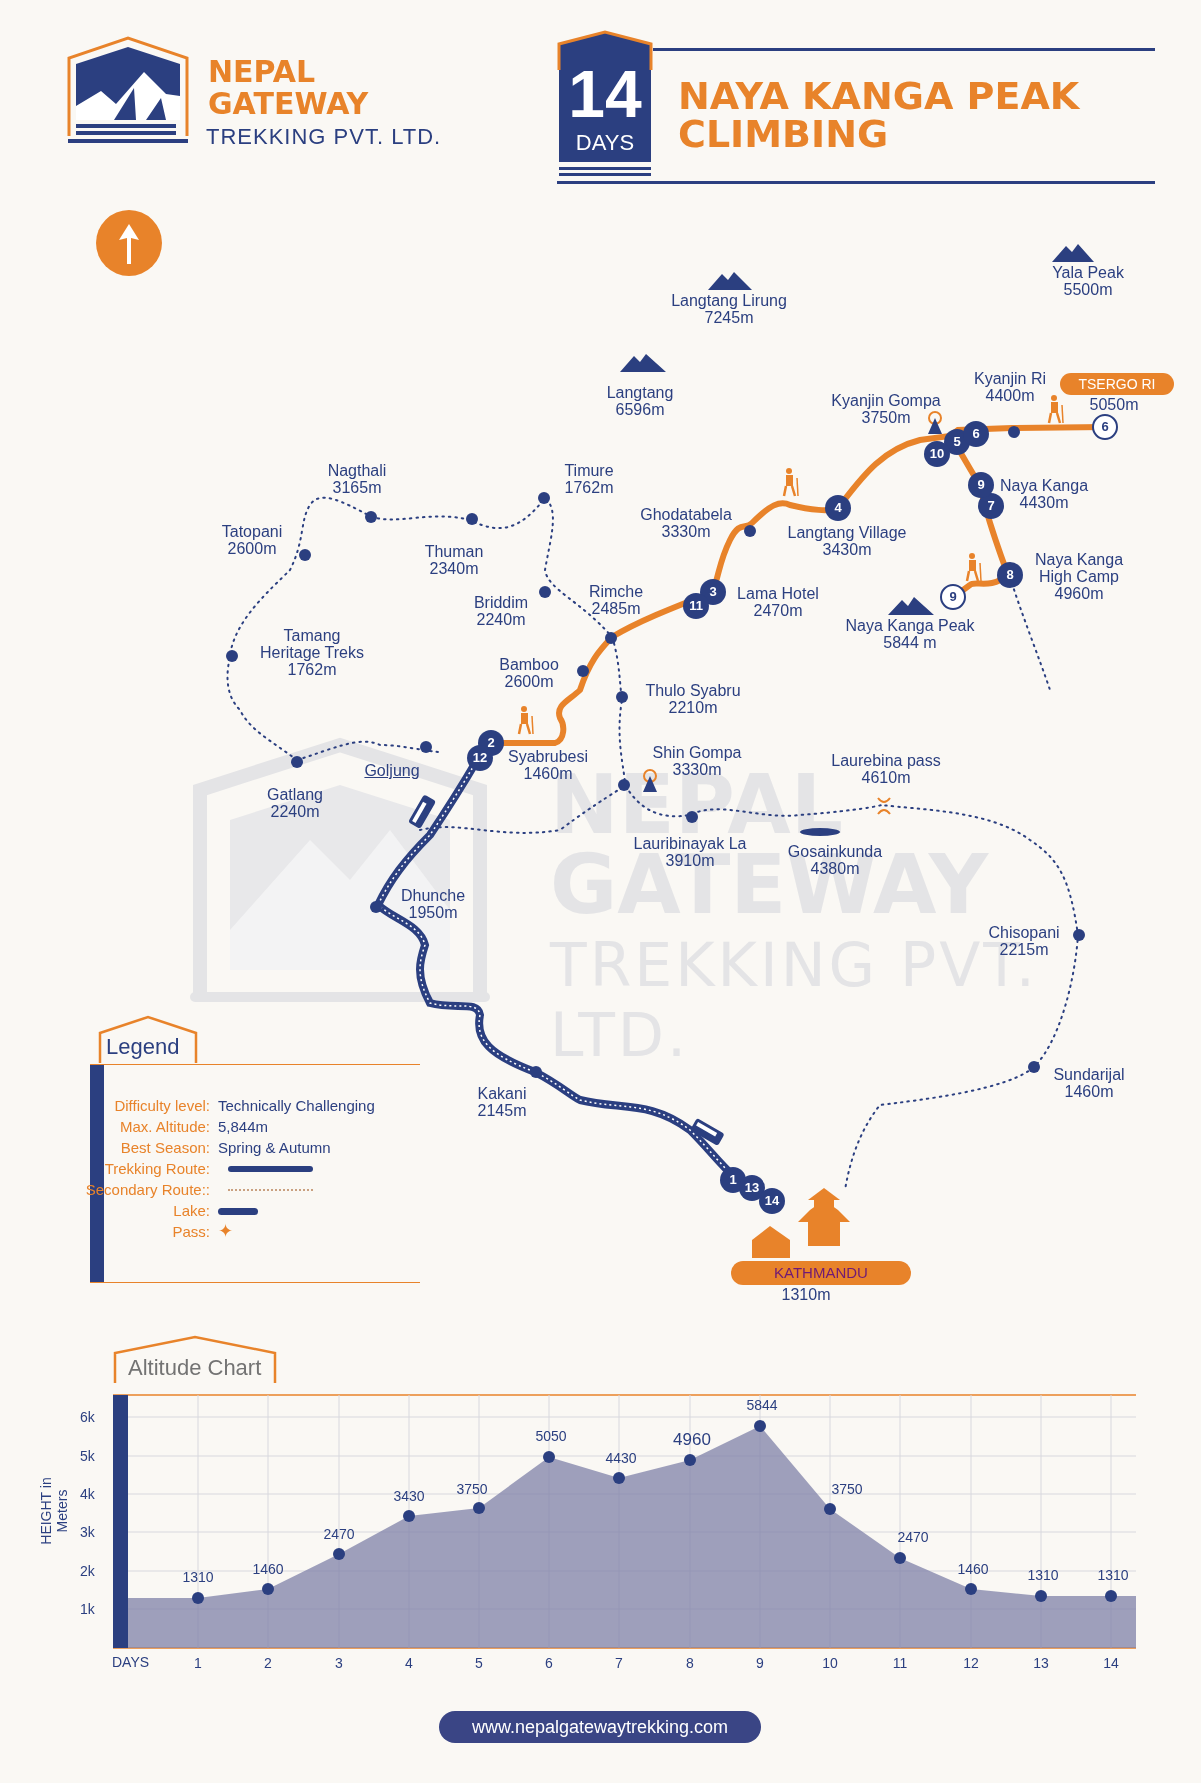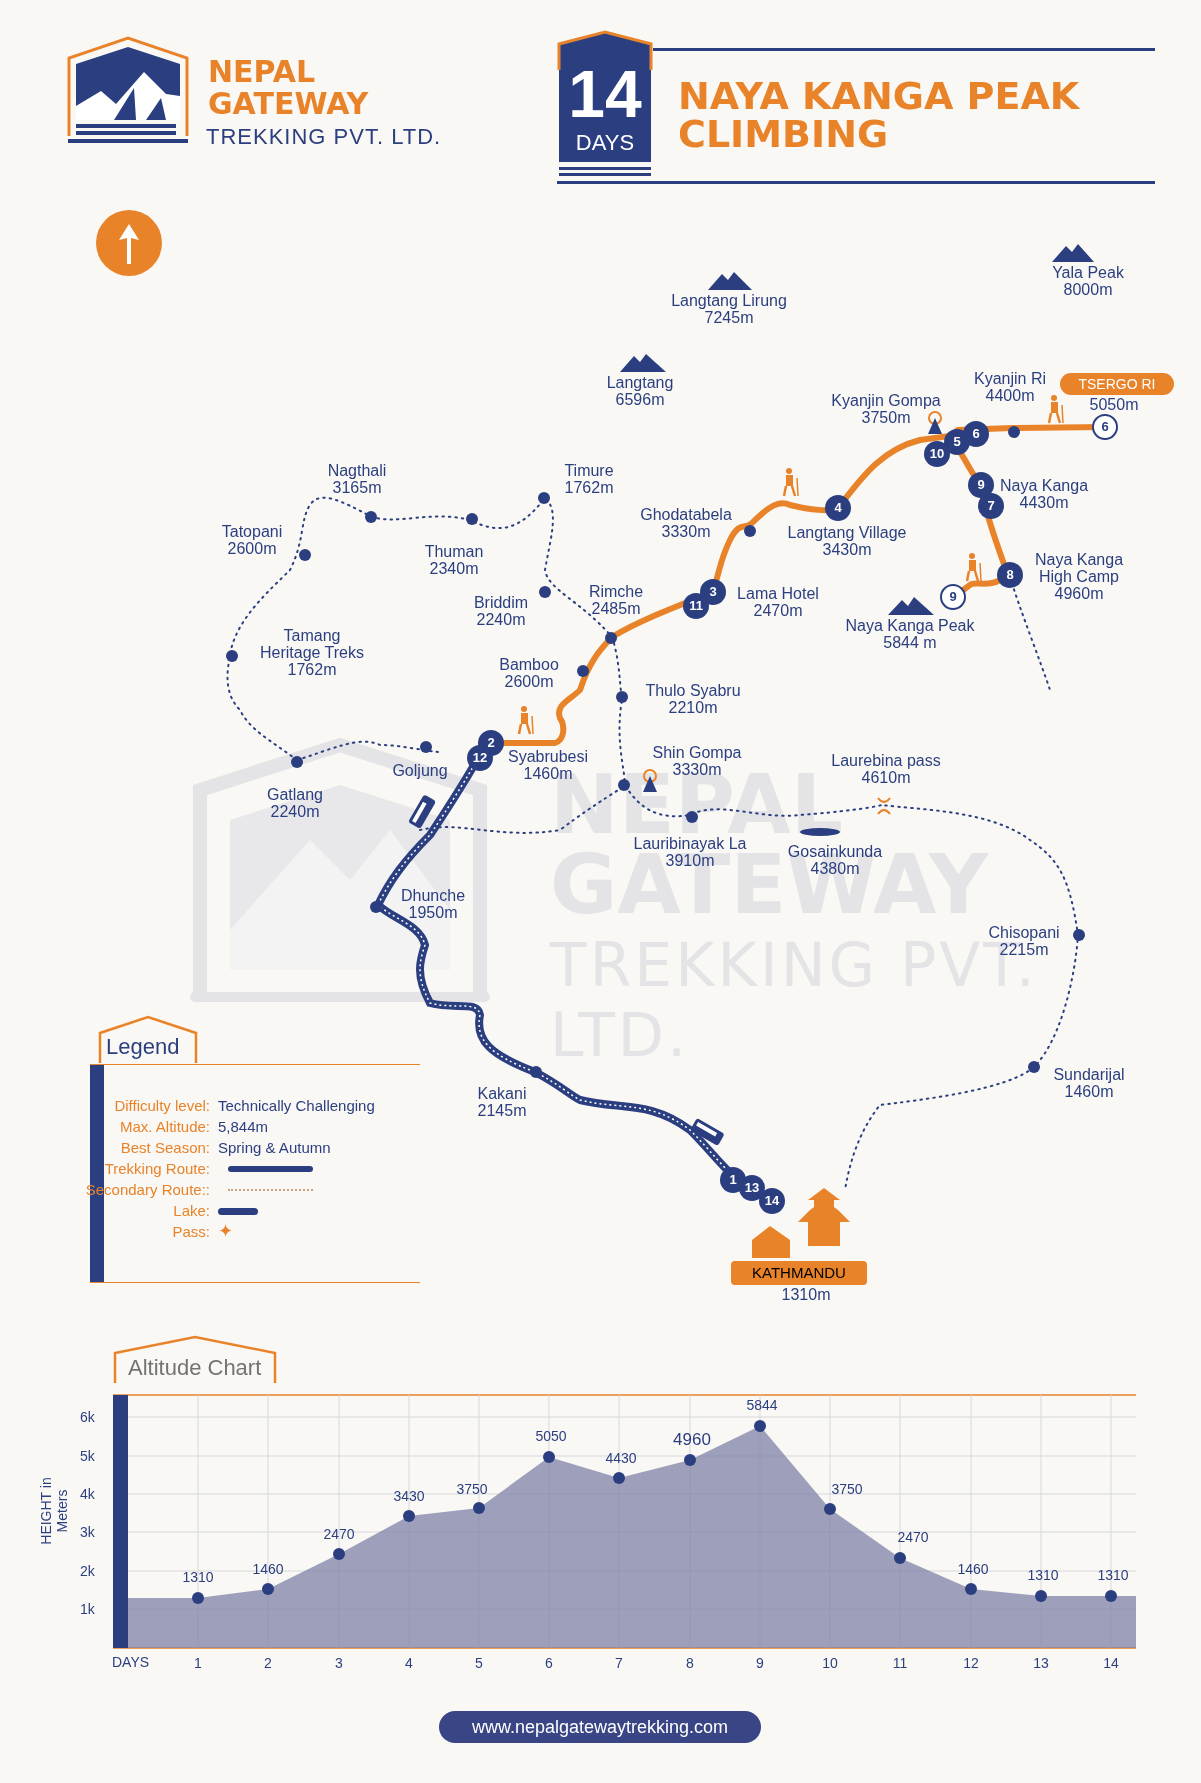--- a/index.html
+++ b/index.html
@@ -189,54 +189,54 @@
 <div class="mnum" style="left:981px;top:485px;">9</div>
 <div class="mnum" style="left:937px;top:454px;">10</div>
 <div class="mnum" style="left:696px;top:606px;">11</div>
 <div class="mnum" style="left:480px;top:758px;">12</div>
 <div class="mnum" style="left:752px;top:1188px;">13</div>
 <div class="mnum" style="left:772px;top:1201px;">14</div>
 <div class="mnum out" style="left:1105px;top:427px;">6</div>
 <div class="mnum out" style="left:953px;top:597px;">9</div>
 
 <div class="lbl" style="left:729px;top:292px;"><span>Langtang Lirung</span><br><span>7245m</span></div>
-<div class="lbl" style="left:1088px;top:264px;"><span>Yala Peak</span><br><span>8000m</span></div>
-<div class="lbl" style="left:640px;top:374px;"><span>Langtang</span><br><span>6596m</span></div>
+<div class="lbl" style="left:1088px;top:264px;"><span>Yala Peak</span><br><span>5500m</span></div>
+<div class="lbl" style="left:640px;top:384px;"><span>Langtang</span><br><span>6596m</span></div>
 <div class="lbl" style="left:910px;top:617px;"><span>Naya Kanga Peak</span><br><span>5844 m</span></div>
 
 <div class="lbl" style="left:1010px;top:370px;"><span>Kyanjin Ri</span><br><span>4400m</span></div>
 <div class="abs" style="left:1060px;top:373px;width:114px;height:22px;border-radius:11px;background:#e8832a;color:#fff;font-size:14px;text-align:center;line-height:22px;">TSERGO RI</div>
 <div class="lbl" style="left:1114px;top:396px;">5050m</div>
 <div class="lbl" style="left:886px;top:392px;"><span>Kyanjin Gompa</span><br><span>3750m</span></div>
 <div class="lbl-l" style="left:1000px;top:477px;text-align:center;"><span>Naya Kanga</span><br><span>4430m</span></div>
 <div class="lbl" style="left:1079px;top:551px;"><span>Naya Kanga</span><br><span>High Camp</span><br><span>4960m</span></div>
 <div class="lbl" style="left:847px;top:524px;"><span>Langtang Village</span><br><span>3430m</span></div>
 <div class="lbl" style="left:686px;top:506px;"><span>Ghodatabela</span><br><span>3330m</span></div>
 <div class="lbl" style="left:778px;top:585px;"><span>Lama Hotel</span><br><span>2470m</span></div>
 <div class="lbl" style="left:616px;top:583px;"><span>Rimche</span><br><span>2485m</span></div>
 <div class="lbl" style="left:529px;top:656px;"><span>Bamboo</span><br><span>2600m</span></div>
 <div class="lbl" style="left:548px;top:748px;"><span>Syabrubesi</span><br><span>1460m</span></div>
-<div class="lbl" style="left:420px;top:762px;">Goljung</div>
+<div class="lbl" style="left:392px;top:762px;text-decoration:underline;">Goljung</div>
 <div class="lbl" style="left:295px;top:786px;"><span>Gatlang</span><br><span>2240m</span></div>
 <div class="lbl" style="left:312px;top:627px;"><span>Tamang</span><br><span>Heritage Treks</span><br><span>1762m</span></div>
 <div class="lbl" style="left:252px;top:523px;"><span>Tatopani</span><br><span>2600m</span></div>
 <div class="lbl" style="left:357px;top:462px;"><span>Nagthali</span><br><span>3165m</span></div>
 <div class="lbl" style="left:454px;top:543px;"><span>Thuman</span><br><span>2340m</span></div>
 <div class="lbl" style="left:589px;top:462px;"><span>Timure</span><br><span>1762m</span></div>
 <div class="lbl" style="left:501px;top:594px;"><span>Briddim</span><br><span>2240m</span></div>
 <div class="lbl" style="left:693px;top:682px;"><span>Thulo Syabru</span><br><span>2210m</span></div>
 <div class="lbl" style="left:697px;top:744px;"><span>Shin Gompa</span><br><span>3330m</span></div>
 <div class="lbl" style="left:886px;top:752px;"><span>Laurebina pass</span><br><span>4610m</span></div>
 <div class="lbl" style="left:690px;top:835px;"><span>Lauribinayak La</span><br><span>3910m</span></div>
 <div class="lbl" style="left:835px;top:843px;"><span>Gosainkunda</span><br><span>4380m</span></div>
 <div class="lbl" style="left:433px;top:887px;"><span>Dhunche</span><br><span>1950m</span></div>
 <div class="lbl" style="left:1024px;top:924px;"><span>Chisopani</span><br><span>2215m</span></div>
 <div class="lbl" style="left:1089px;top:1066px;"><span>Sundarijal</span><br><span>1460m</span></div>
 <div class="lbl" style="left:502px;top:1085px;"><span>Kakani</span><br><span>2145m</span></div>
-<div class="abs" style="left:731px;top:1261px;width:136px;height:24px;border-radius:4px;background:#e8832a;color:#000000;font-size:15px;text-align:center;line-height:24px;">KATHMANDU</div>
+<div class="abs" style="left:731px;top:1261px;width:180px;height:24px;border-radius:12px;background:#e8832a;color:#701a75;font-size:15px;text-align:center;line-height:24px;">KATHMANDU</div>
 <div class="lbl" style="left:806px;top:1286px;">1310m</div>
 
 <div class="abs" style="left:90px;top:1015px;width:330px;height:270px;">
   <svg width="110" height="50" style="position:absolute;left:8px;top:0;">
     <path d="M2 48 L2 18 L50 2 L98 18 L98 48" fill="none" stroke="#e8832a" stroke-width="2.5"></path>
   </svg>
   <div style="position:absolute;left:16px;top:19px;font-size:22px;color:#2b3f80;">Legend</div>
   <div style="position:absolute;left:0;top:49px;width:330px;height:1px;background:#e8832a;"></div>
   <div style="position:absolute;left:0;top:50px;width:14px;height:217px;background:#2b3f80;"></div>
   <div style="position:absolute;left:0;top:267px;width:330px;height:1px;background:#e8832a;"></div>

